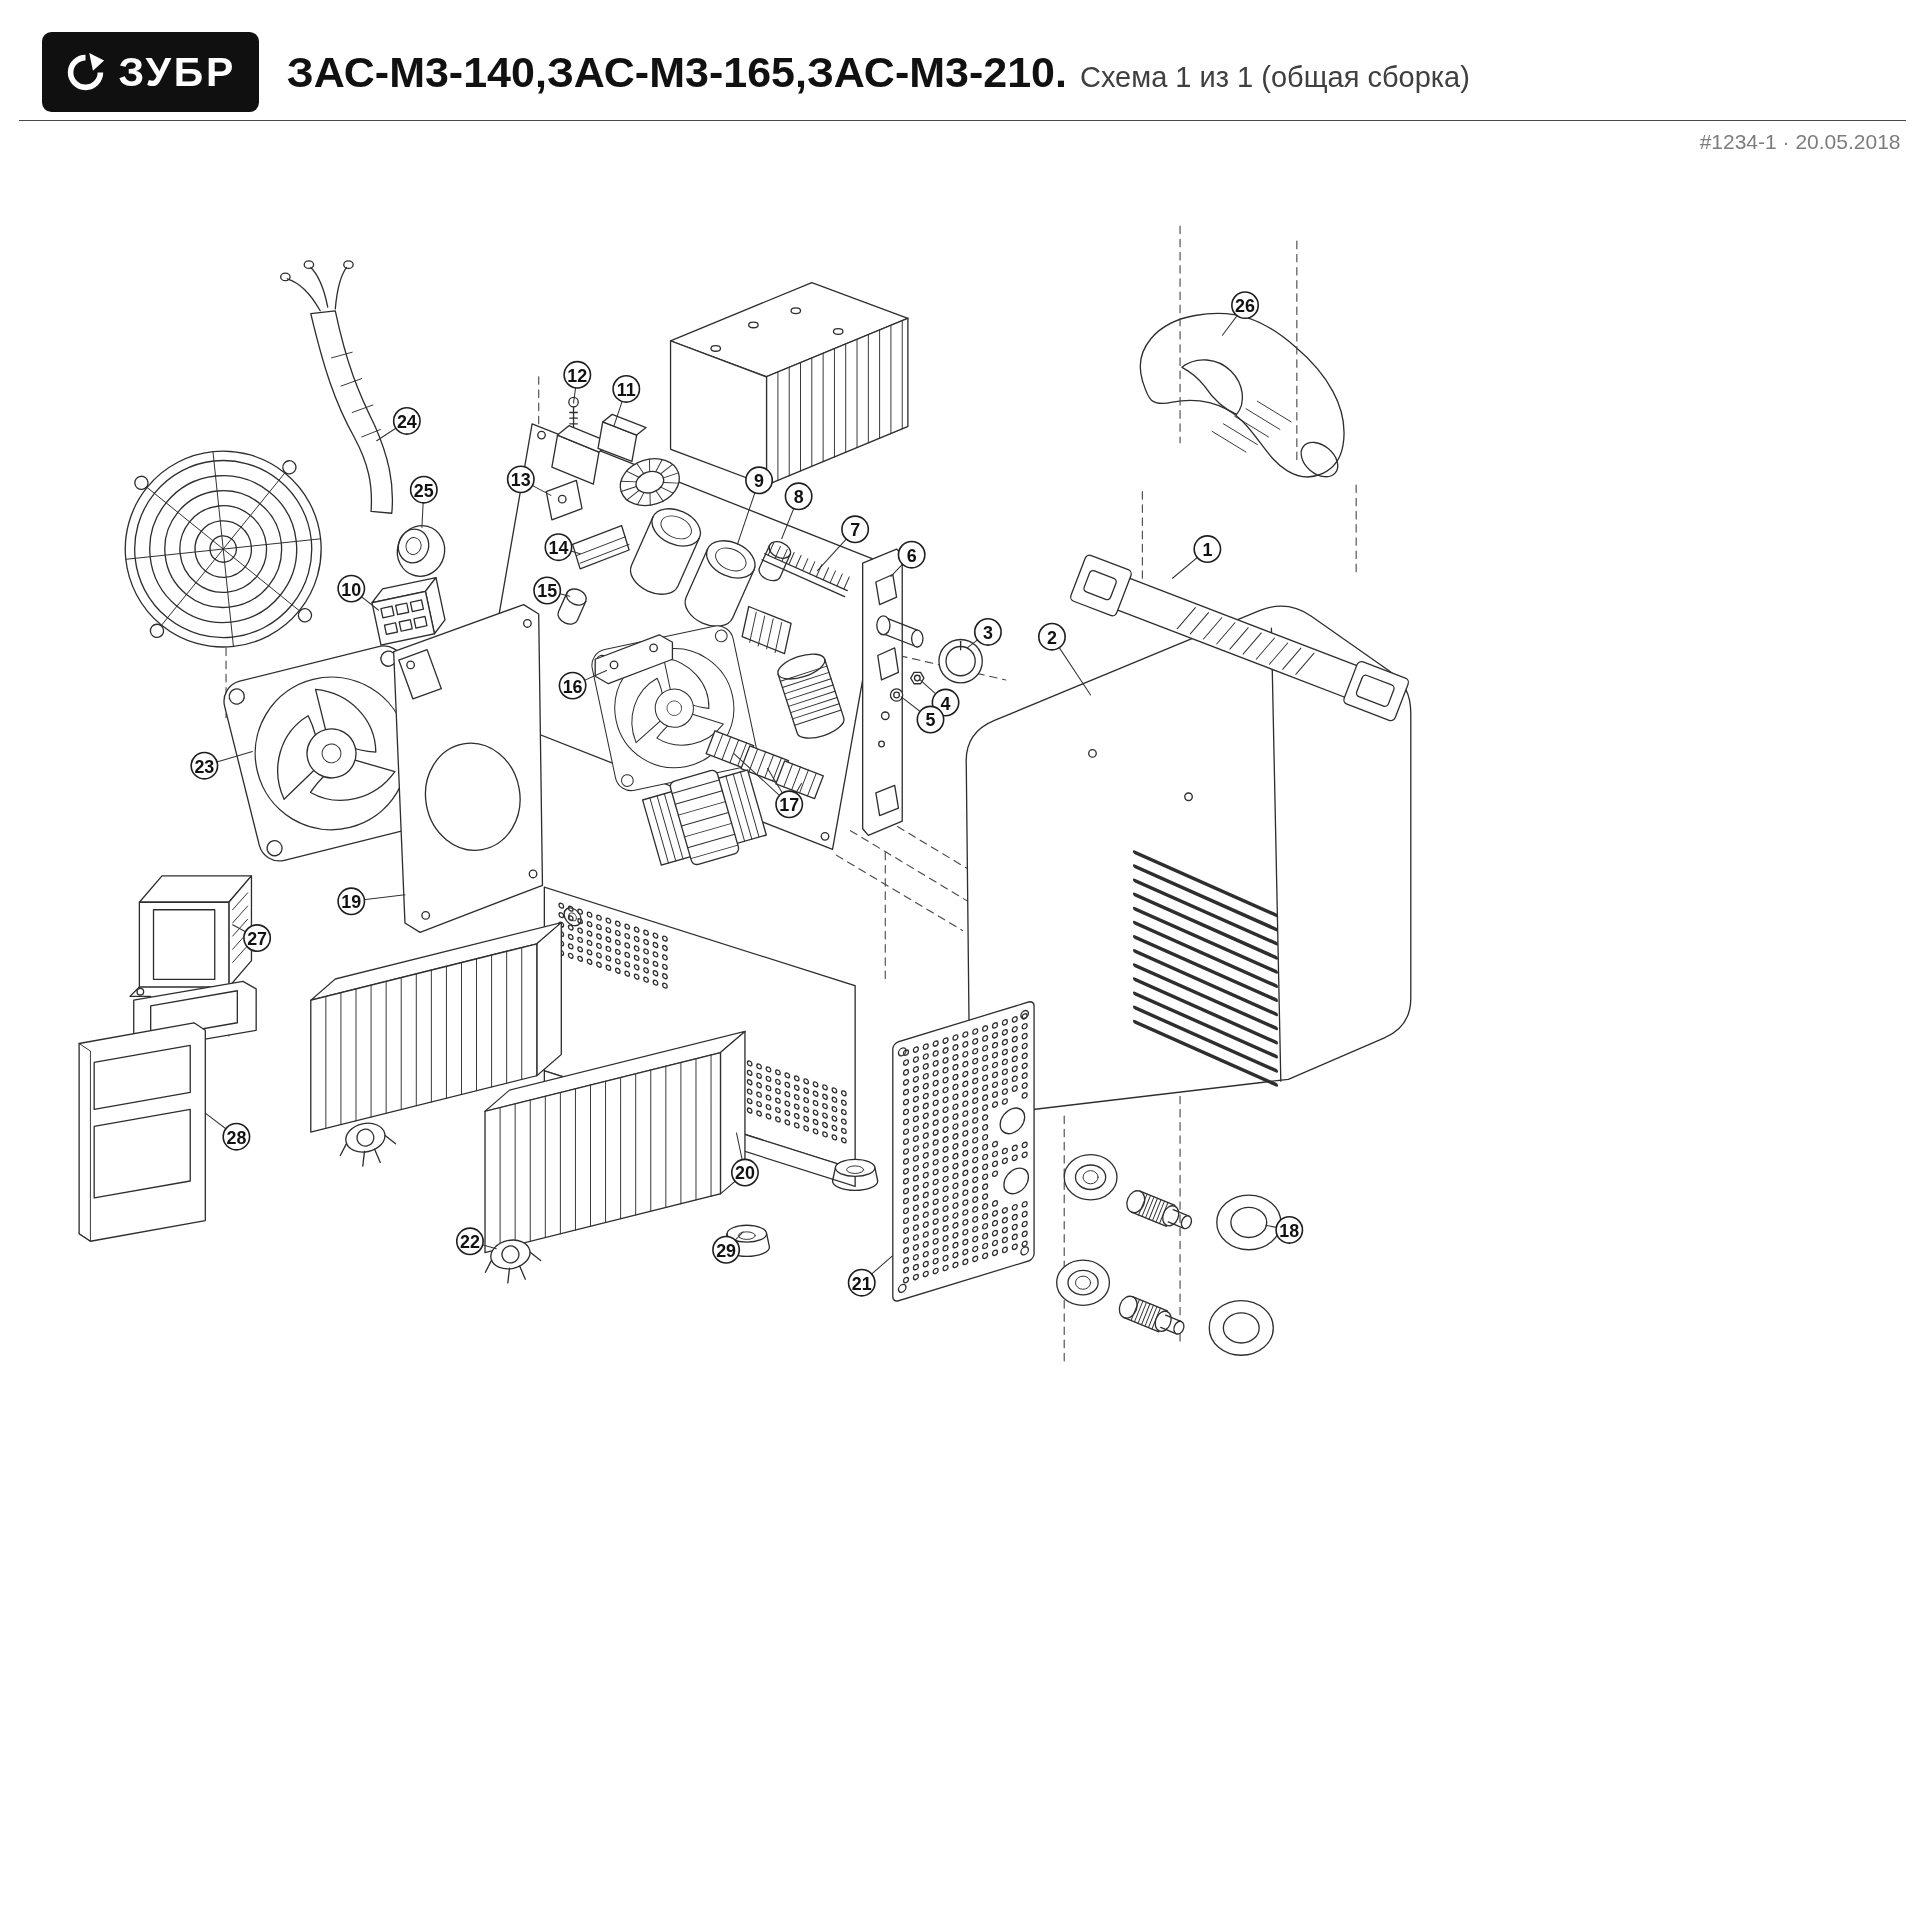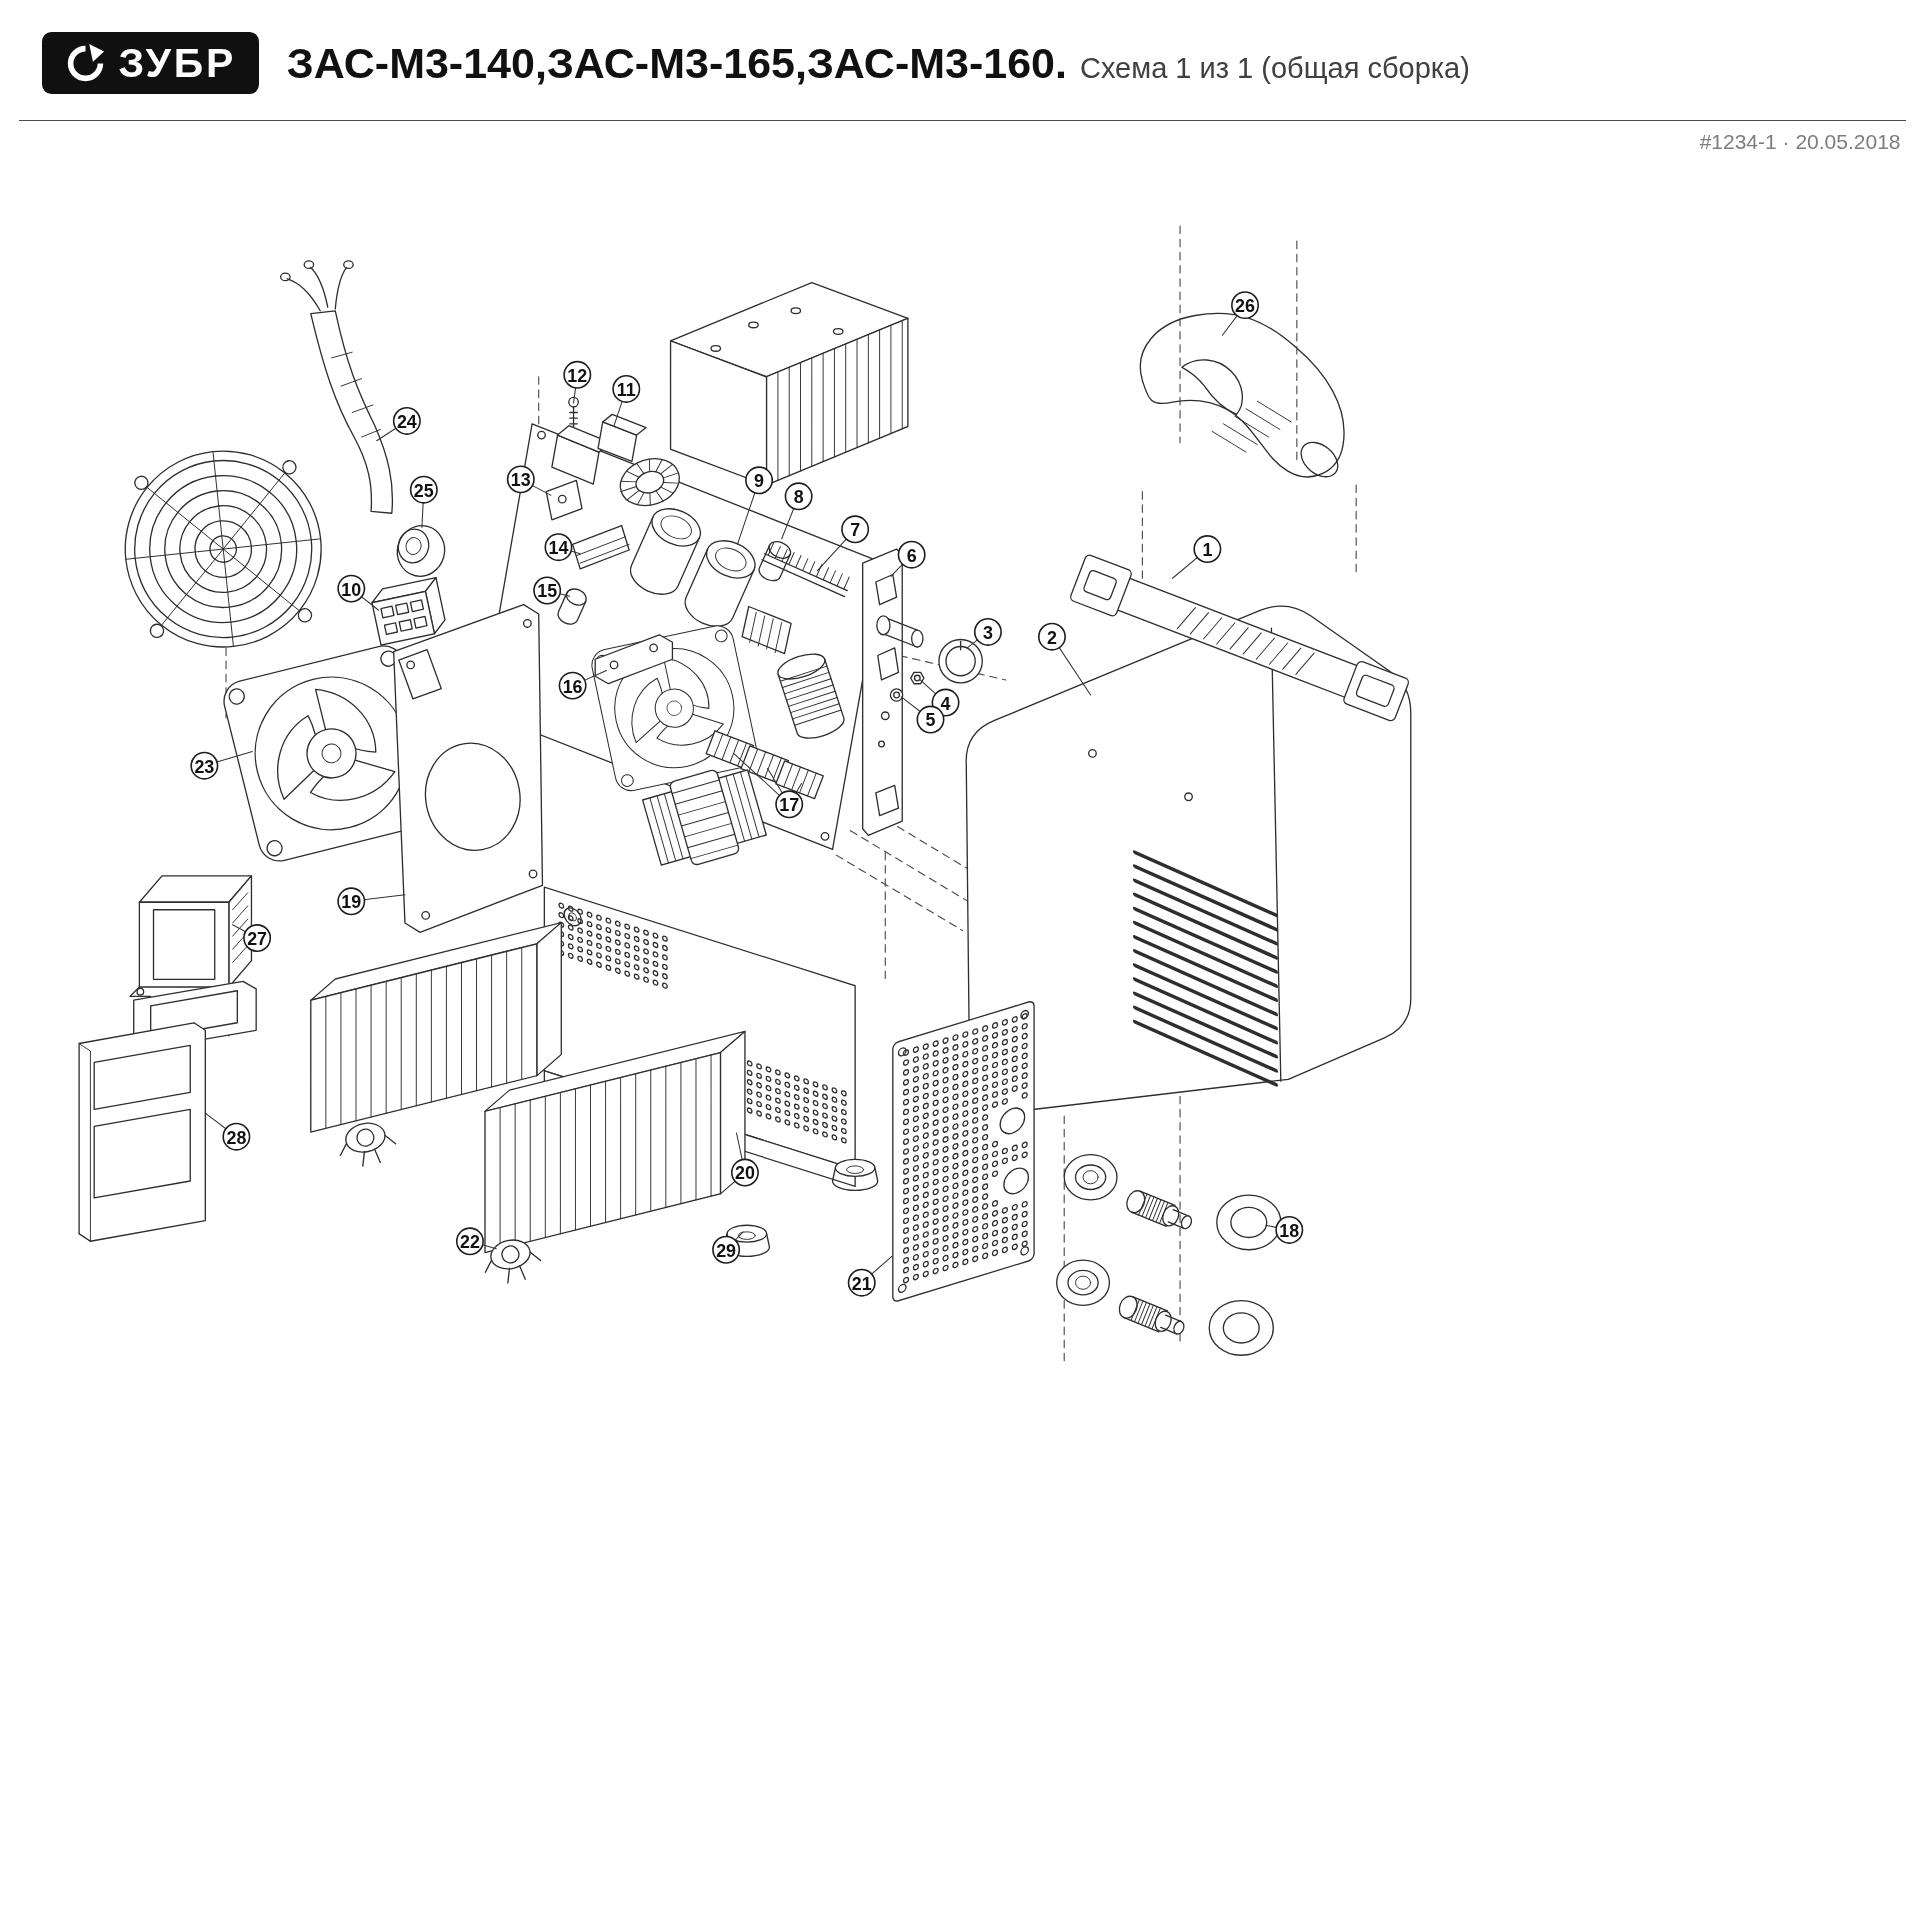--- a/index.html
+++ b/index.html
@@ -1,19 +1,19 @@
 <!DOCTYPE html>
 <html style="font-size:15px"><head>
 <meta charset="utf-8">
 <style>
   html,body{margin:0;padding:0;}
   body{width:1925px;height:1925px;background:#fff;position:relative;overflow:hidden;
        font-family:"Liberation Sans",sans-serif;color:#1a1a1a;}
   header{position:absolute;top:32px;left:42px;right:42px;display:flex;align-items:center;gap:28px;}
-  .logo{background:#101010;border-radius:9.4px;height:62px;padding:0 22.6px;display:flex;align-items:center;gap:13px;flex:0 0 auto;}
+  .logo{background:#101010;border-radius:9.4px;height:80px;padding:0 22.6px;display:flex;align-items:center;gap:13px;flex:0 0 auto;}
   .logo span{color:#fff;font-weight:bold;font-size:41px;letter-spacing:2.8px;line-height:1;}
   .titles{display:flex;align-items:baseline;gap:13px;white-space:nowrap;}
   .t-bold{font-size:43px;font-weight:bold;color:#111;}
   .t-reg{font-size:29px;font-weight:normal;color:#404040;}
   .rule{position:absolute;top:120px;left:19px;right:19px;border-top:1.9px solid #4a4a4a;}
   .docref{position:absolute;top:130px;right:24.5px;font-size:21px;color:#7d7d7d;}
   svg.diagram{position:absolute;left:0;top:0;width:1925px;height:1925px;}
   svg.diagram path,svg.diagram rect,svg.diagram circle,svg.diagram ellipse,svg.diagram polygon,svg.diagram line{
      stroke:#2e2e2e;stroke-width:1.4;fill:none;stroke-linejoin:round;stroke-linecap:round;}
   svg.diagram .w{fill:#ffffff;}
@@ -31,21 +31,21 @@
 
 <header>
   <div class="logo">
     <svg width="41" height="41" viewBox="0 0 44 44">
       <path d="M22,6 A16,16 0 1 0 38,22" stroke="#fff" stroke-width="6" fill="none"></path>
       <path d="M26,1 L42,9 L30,20 Z" fill="#fff" stroke="none"></path>
     </svg>
     <span>ЗУБР</span>
   </div>
   <div class="titles">
-    <span class="t-bold">ЗАС-М3-140,ЗАС-М3-165,ЗАС-М3-160.</span>
+    <span class="t-bold">ЗАС-М3-140,ЗАС-М3-165,ЗАС-М3-210.</span>
     <span class="t-reg">Схема 1 из 1 (общая сборка)</span>
   </div>
 </header>
 <div class="rule"></div>
 <div class="docref">#1234-1 · 20.05.2018</div>
 
 <svg class="diagram" viewBox="0 0 2044 2044">
 <defs>
   <g id="fanShape">
     <rect x="-98" y="-98" width="196" height="196" rx="22" class="w"></rect>

